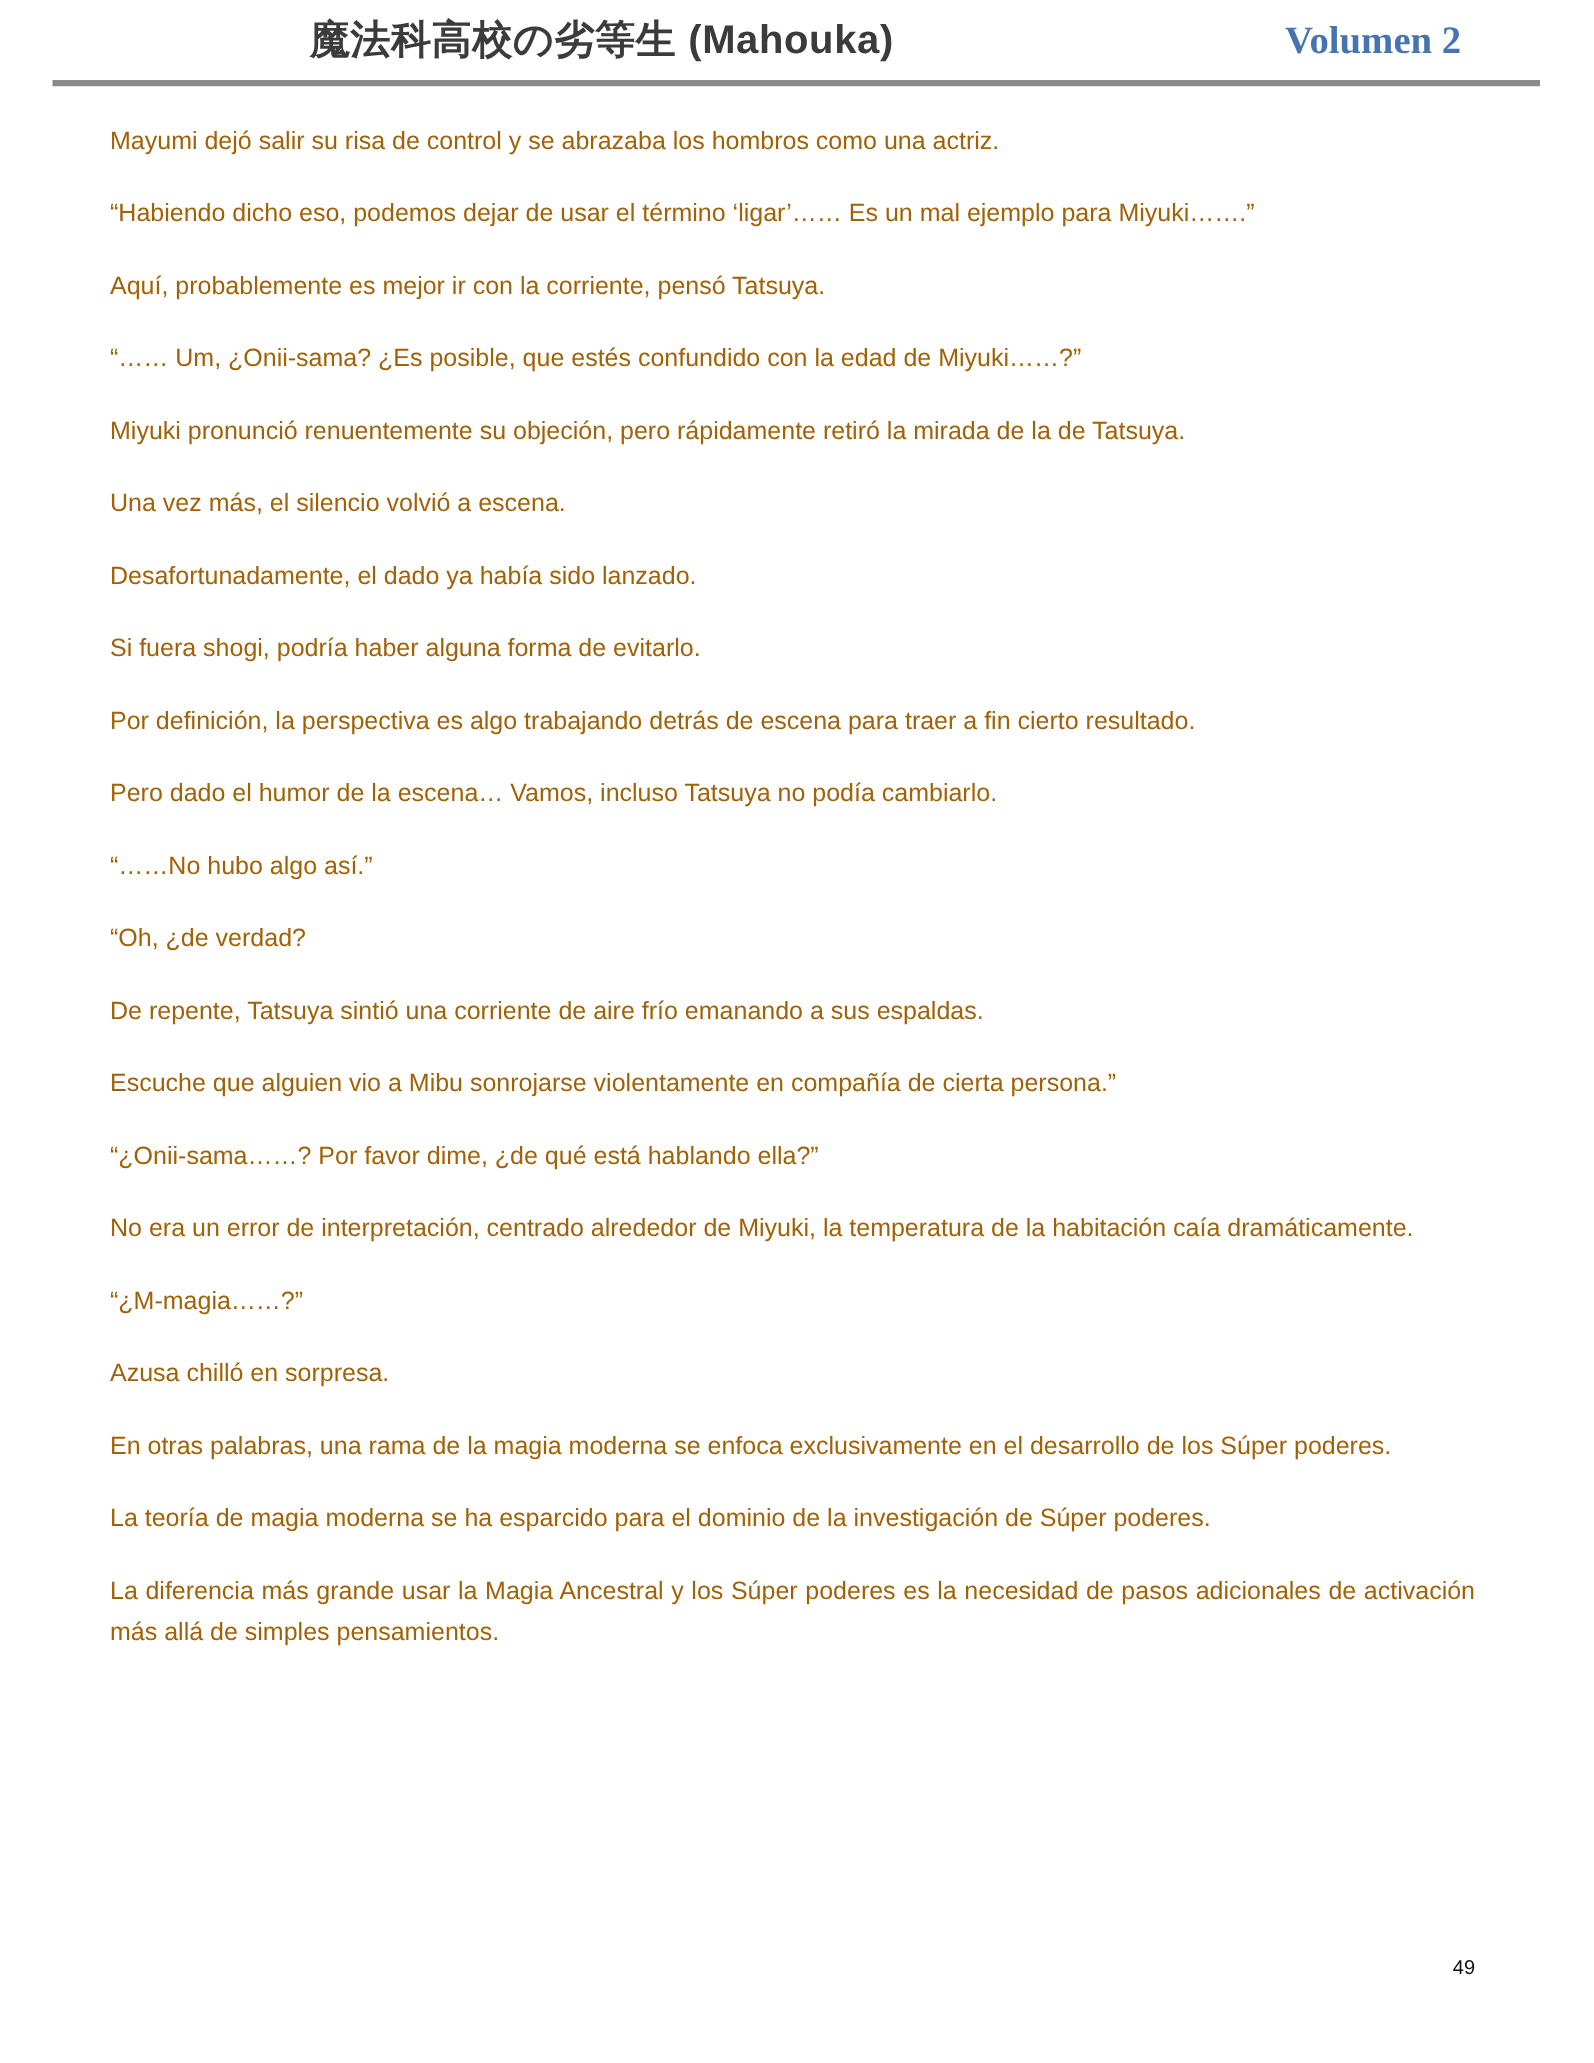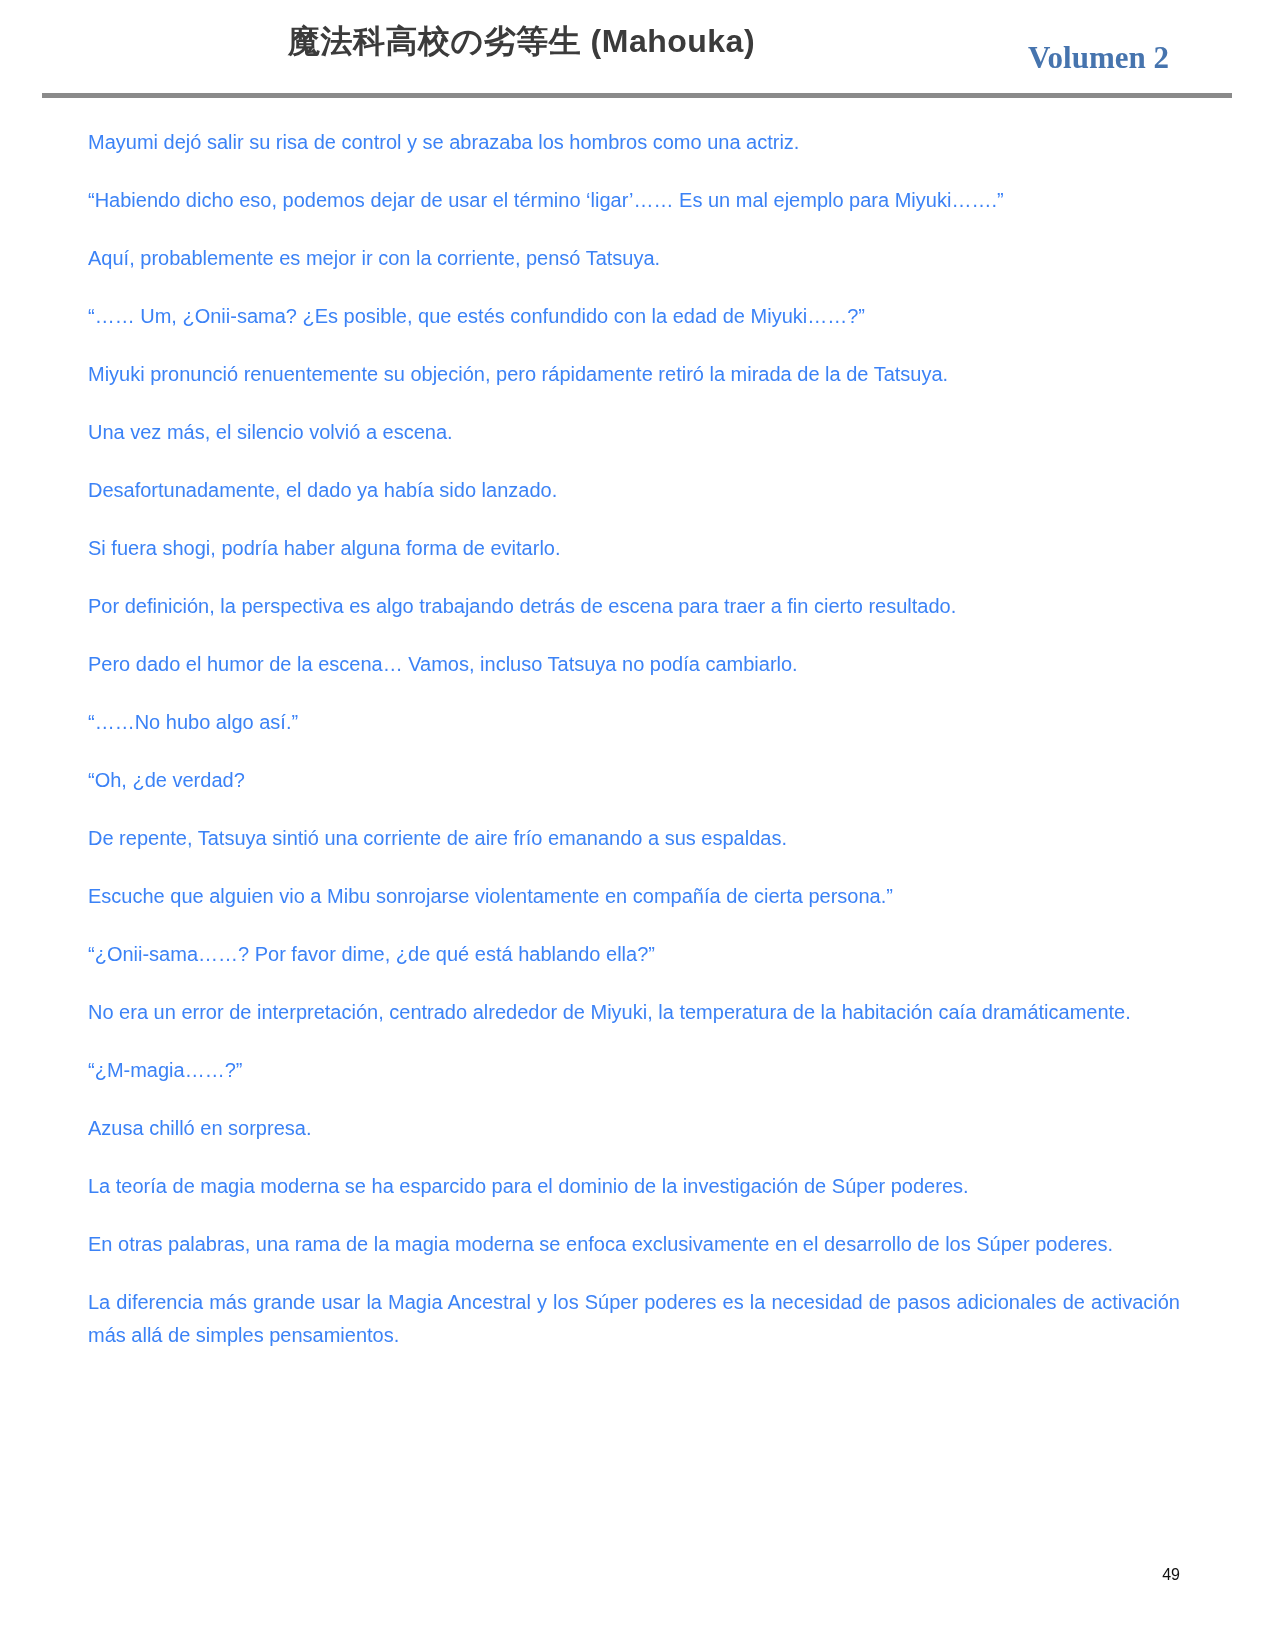--- a/index.html
+++ b/index.html
@@ -10,24 +10,25 @@
     height: 1650px;
     margin: 0 auto;
     background: #ffffff;
     font-family: "Liberation Sans", "DejaVu Sans", sans-serif;
     color: #111111;
     overflow: hidden;
   }
   
   .header {
     display: flex;
-    align-items: center;
+    align-items: flex-end;
     margin: 0 43px 0 42px;
-    height: 98px;
+    height: 69px;
     border-bottom: 5px solid #8a8a8a;
+    gap: 40px;
   }
   .header-title-cell {
     flex: 1 1 auto;
     display: flex;
     justify-content: center;
     align-items: flex-end;
     padding-bottom: 10px;
   }
   .header-title {
     font-size: 32px;
@@ -58,21 +59,21 @@
   }
   
   .content {
     padding: 28px 95px 0 88px;
   }
   .para {
     font-size: 20px;
     line-height: 33px;
     margin-bottom: 25px;
     text-align: justify;
-    color: #3b82f6;
+    color: #a16207;
   }
   
   .page-number {
     position: absolute;
     top: 1566px;
     right: 95px;
     font-size: 16px;
     color: #111111;
   }
 </style>
@@ -103,20 +104,20 @@
     <p class="para">Por definición, la perspectiva es algo trabajando detrás de escena para traer a fin cierto resultado.</p>
     <p class="para">Pero dado el humor de la escena… Vamos, incluso Tatsuya no podía cambiarlo.</p>
     <p class="para">“……No hubo algo así.”</p>
     <p class="para">“Oh, ¿de verdad?</p>
     <p class="para">De repente, Tatsuya sintió una corriente de aire frío emanando a sus espaldas.</p>
     <p class="para">Escuche que alguien vio a Mibu sonrojarse violentamente en compañía de cierta persona.”</p>
     <p class="para">“¿Onii-sama……? Por favor dime, ¿de qué está hablando ella?”</p>
     <p class="para">No era un error de interpretación, centrado alrededor de Miyuki, la temperatura de la habitación caía dramáticamente.</p>
     <p class="para">“¿M-magia……?”</p>
     <p class="para">Azusa chilló en sorpresa.</p>
+    <p class="para">En otras palabras, una rama de la magia moderna se enfoca exclusivamente en el desarrollo de los Súper poderes.</p>
     <p class="para">La teoría de magia moderna se ha esparcido para el dominio de la investigación de Súper poderes.</p>
-    <p class="para">En otras palabras, una rama de la magia moderna se enfoca exclusivamente en el desarrollo de los Súper poderes.</p>
     <p class="para">La diferencia más grande usar la Magia Ancestral y los Súper poderes es la necesidad de pasos adicionales de activación más allá de simples pensamientos.</p>
   </div>
 
   <div class="page-number">49</div>
 
 </div>
 
 </body></html>

